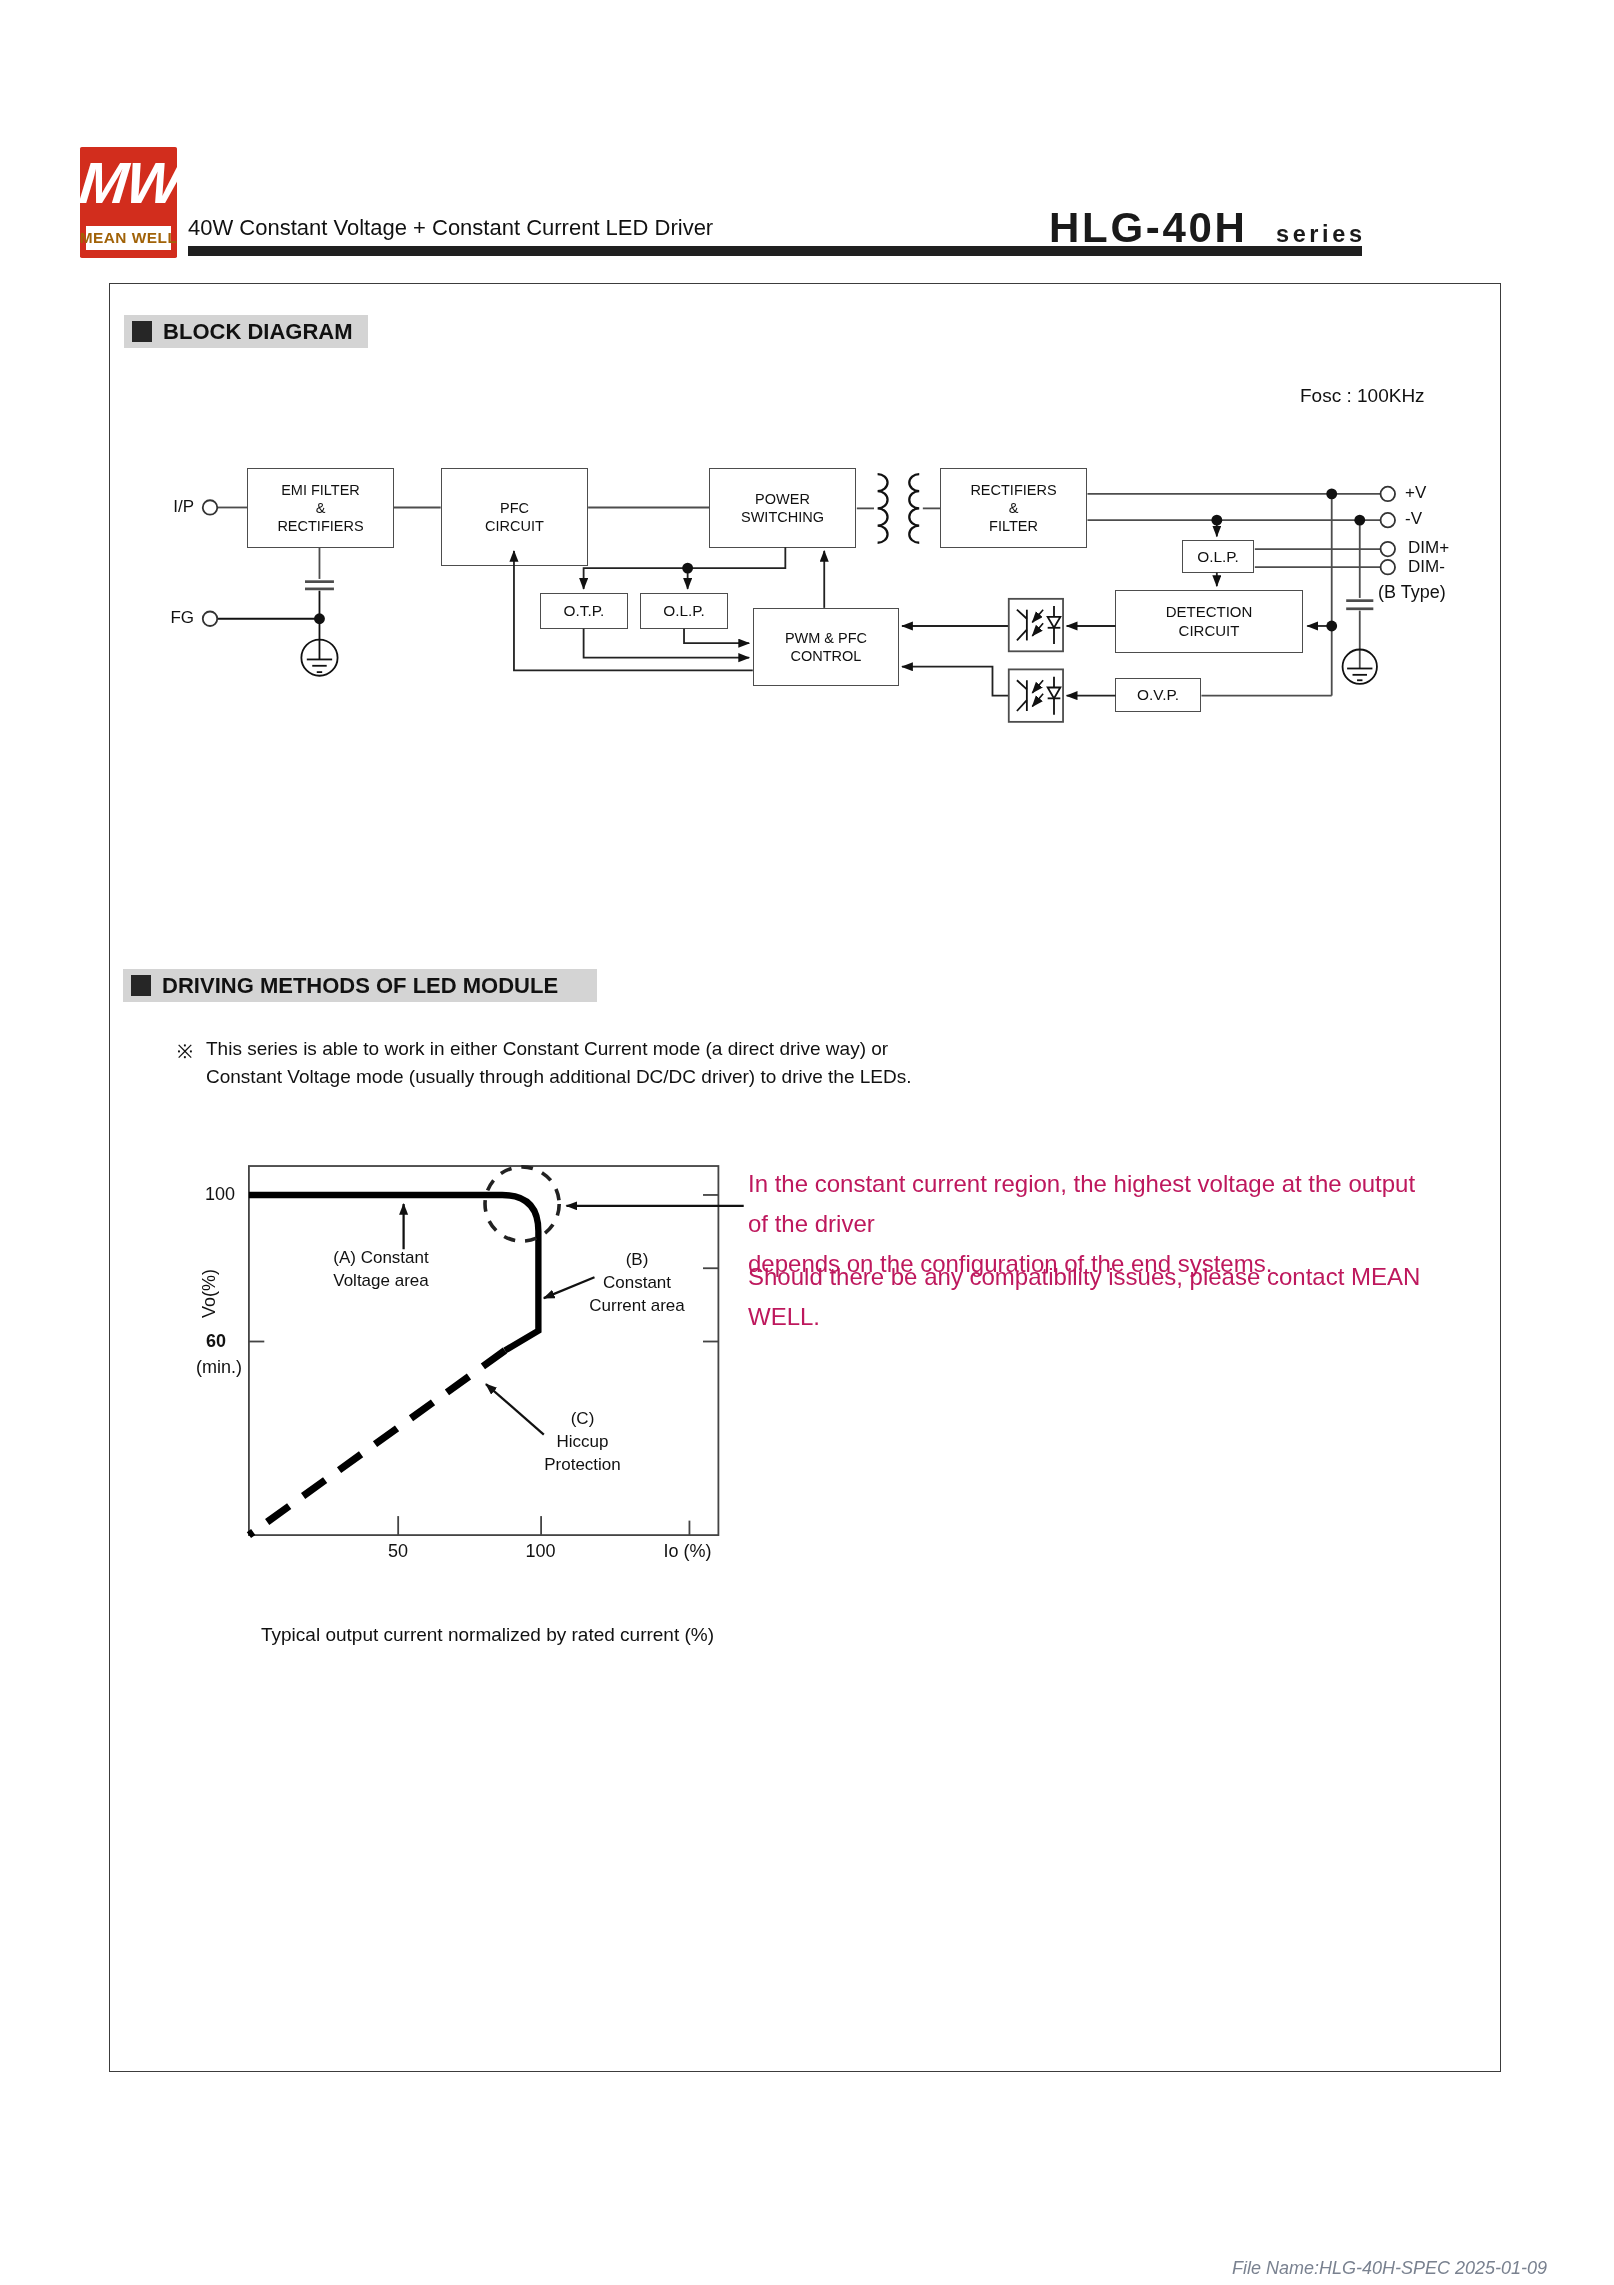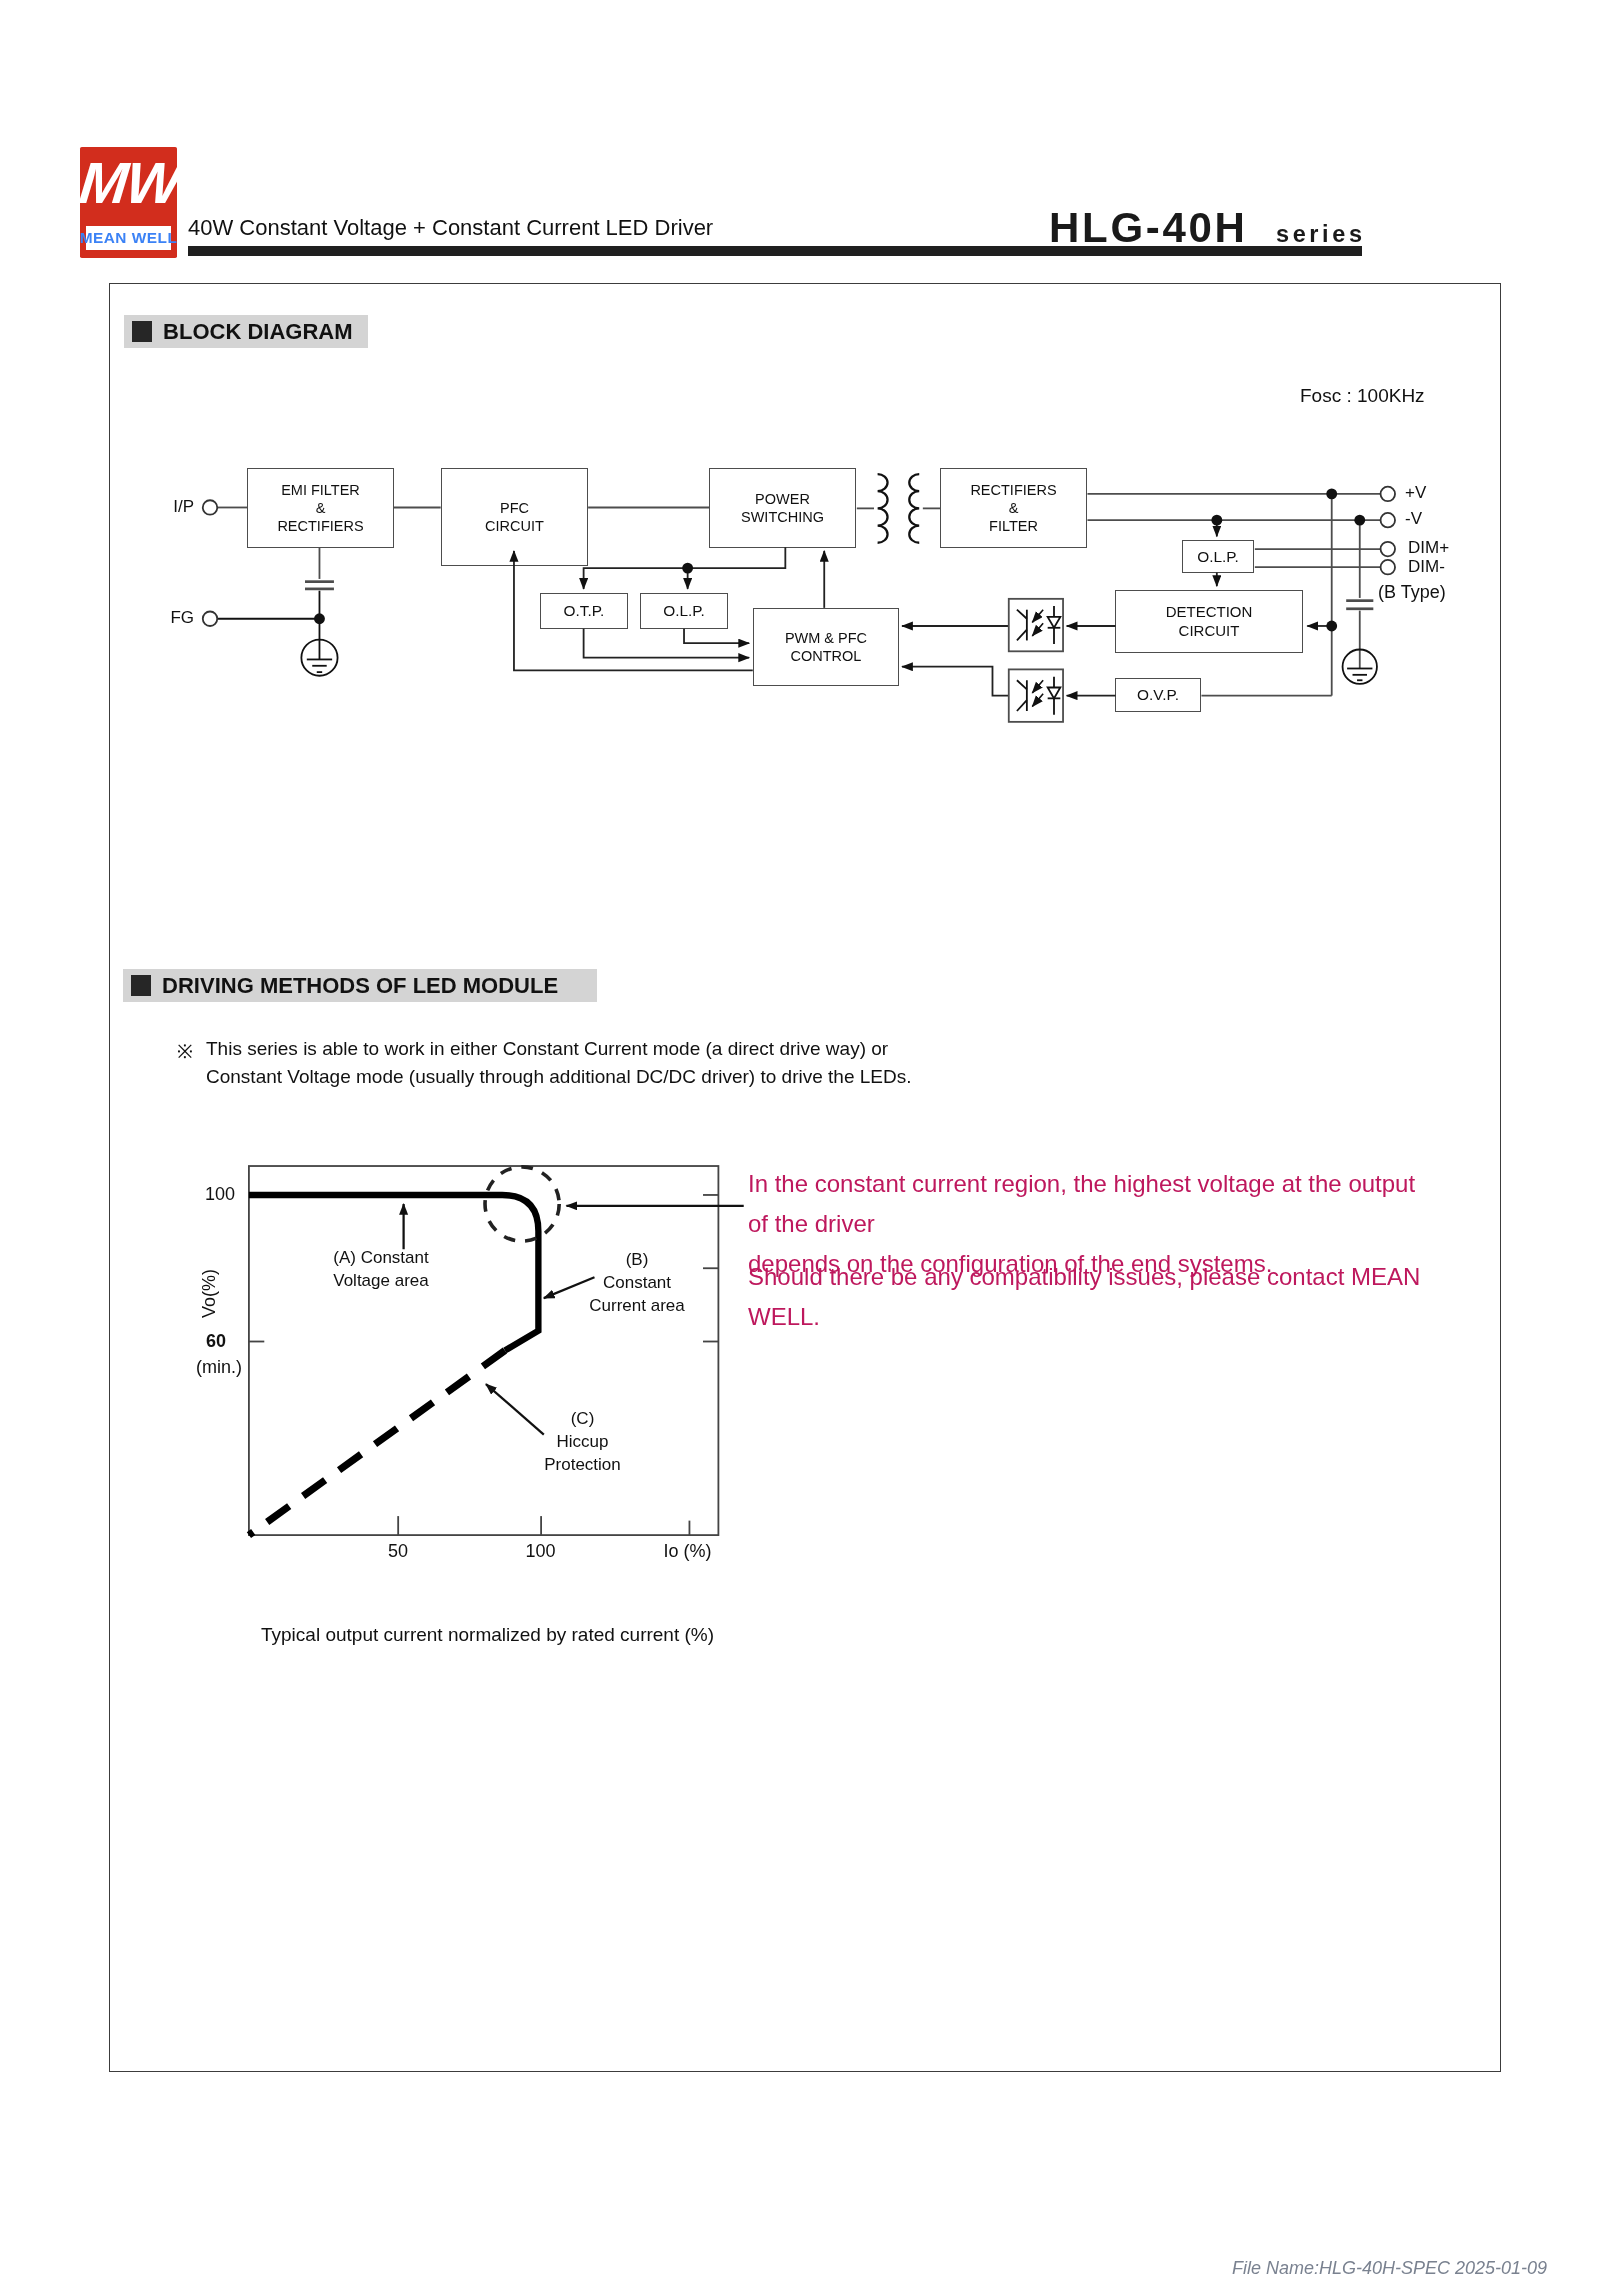--- a/index.html
+++ b/index.html
@@ -6,21 +6,21 @@
   .page{position:relative;width:1615px;height:2285px;background:#fff;
         font-family:"Liberation Sans", sans-serif;color:#1a1a1a;overflow:hidden;}
   .abs{position:absolute;}
   
   .logo{background:#d22d1d;border-radius:1.8px;}
   .logo-mw{position:absolute;left:0;top:1.8px;width:100%;text-align:center;
            font-style:italic;font-weight:bold;font-size:58px;color:#fff;
            transform:skewX(-6deg);letter-spacing:-1.8px;}
   .logo-band{position:absolute;left:6.3px;right:6.3px;bottom:8.1px;height:23.5px;background:#fff;
              display:flex;align-items:center;justify-content:center;}
-  .logo-brand{color:#3b82f6;font-weight:bold;font-size:15.4px;letter-spacing:0.5px;white-space:nowrap;}
+  .logo-brand{color:#a16207;font-weight:bold;font-size:15.4px;letter-spacing:0.5px;white-space:nowrap;}
   .doc-title{font-size:22px;color:#111;white-space:nowrap;}
   .series-big{font-size:42px;font-weight:bold;letter-spacing:2.7px;white-space:nowrap;}
   .series-small{font-size:23.5px;font-weight:bold;letter-spacing:3.6px;white-space:nowrap;}
   .hdr-bar{background:#1f1f1f;}
   
   .main-box{border:1.8px solid #3c3c3c;background:#fff;}
   .section-bar{background:#d4d4d4;display:flex;align-items:center;gap:11px;padding-left:8.1px;box-sizing:border-box;}
   .section-bullet{width:20px;height:21px;background:#262626;flex:0 0 auto;}
   .section-title{font-size:22px;font-weight:bold;color:#111;white-space:nowrap;letter-spacing:0px;}
   

